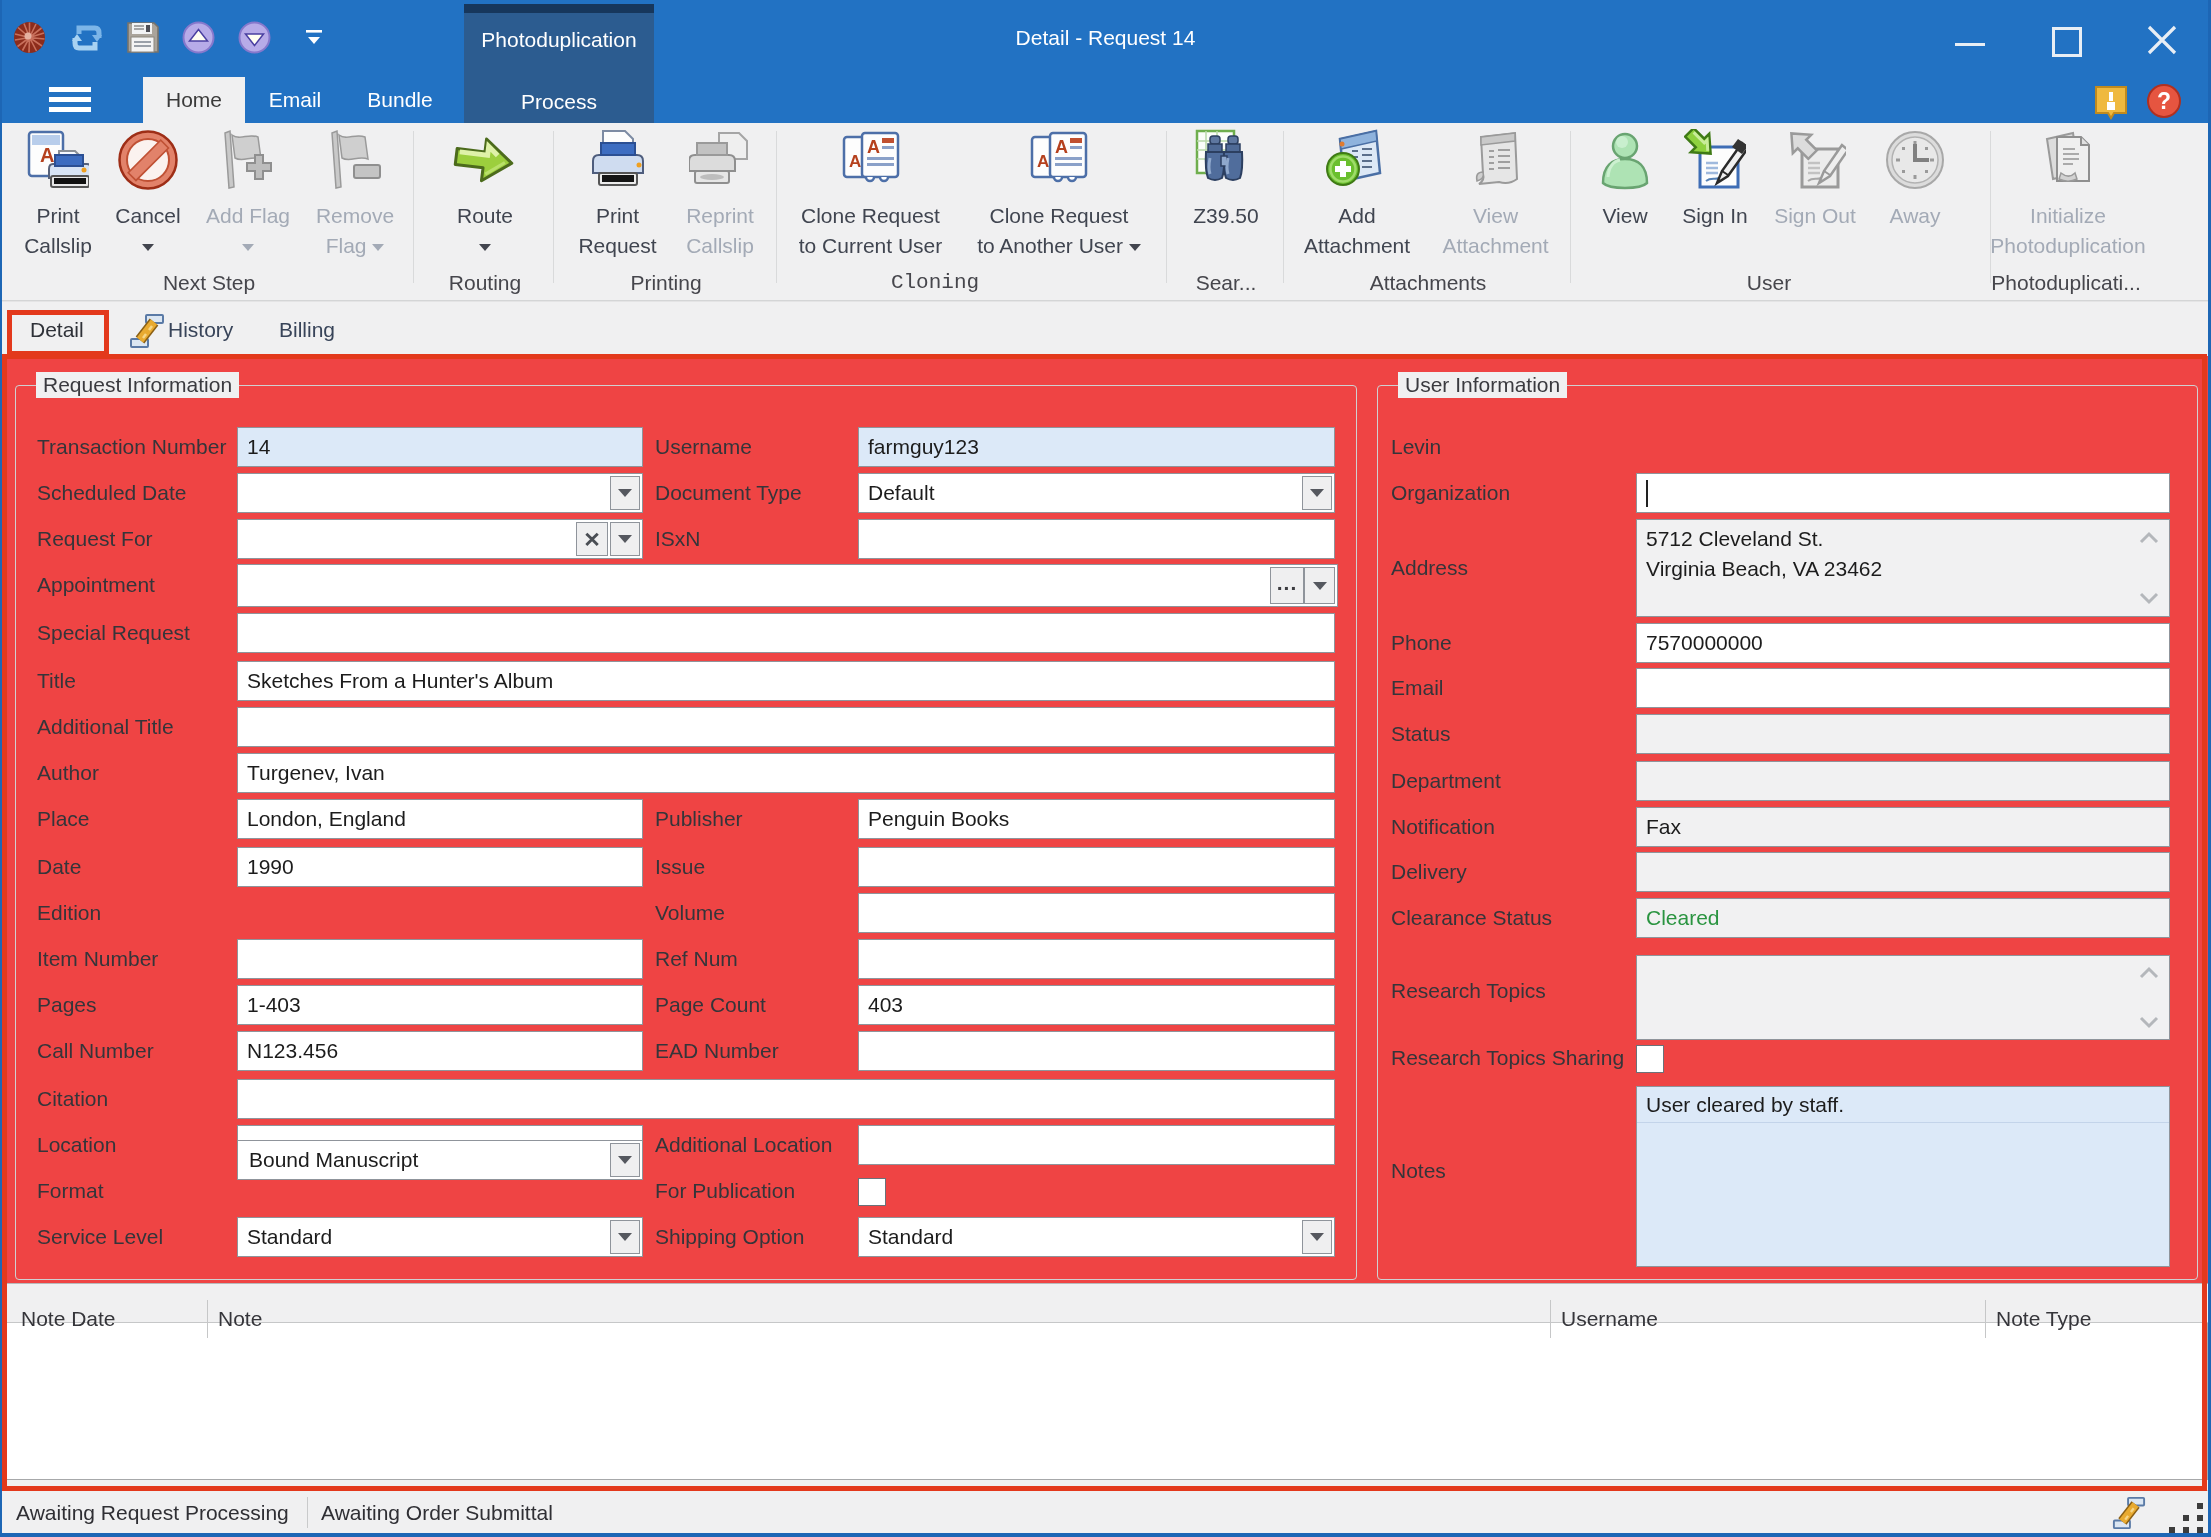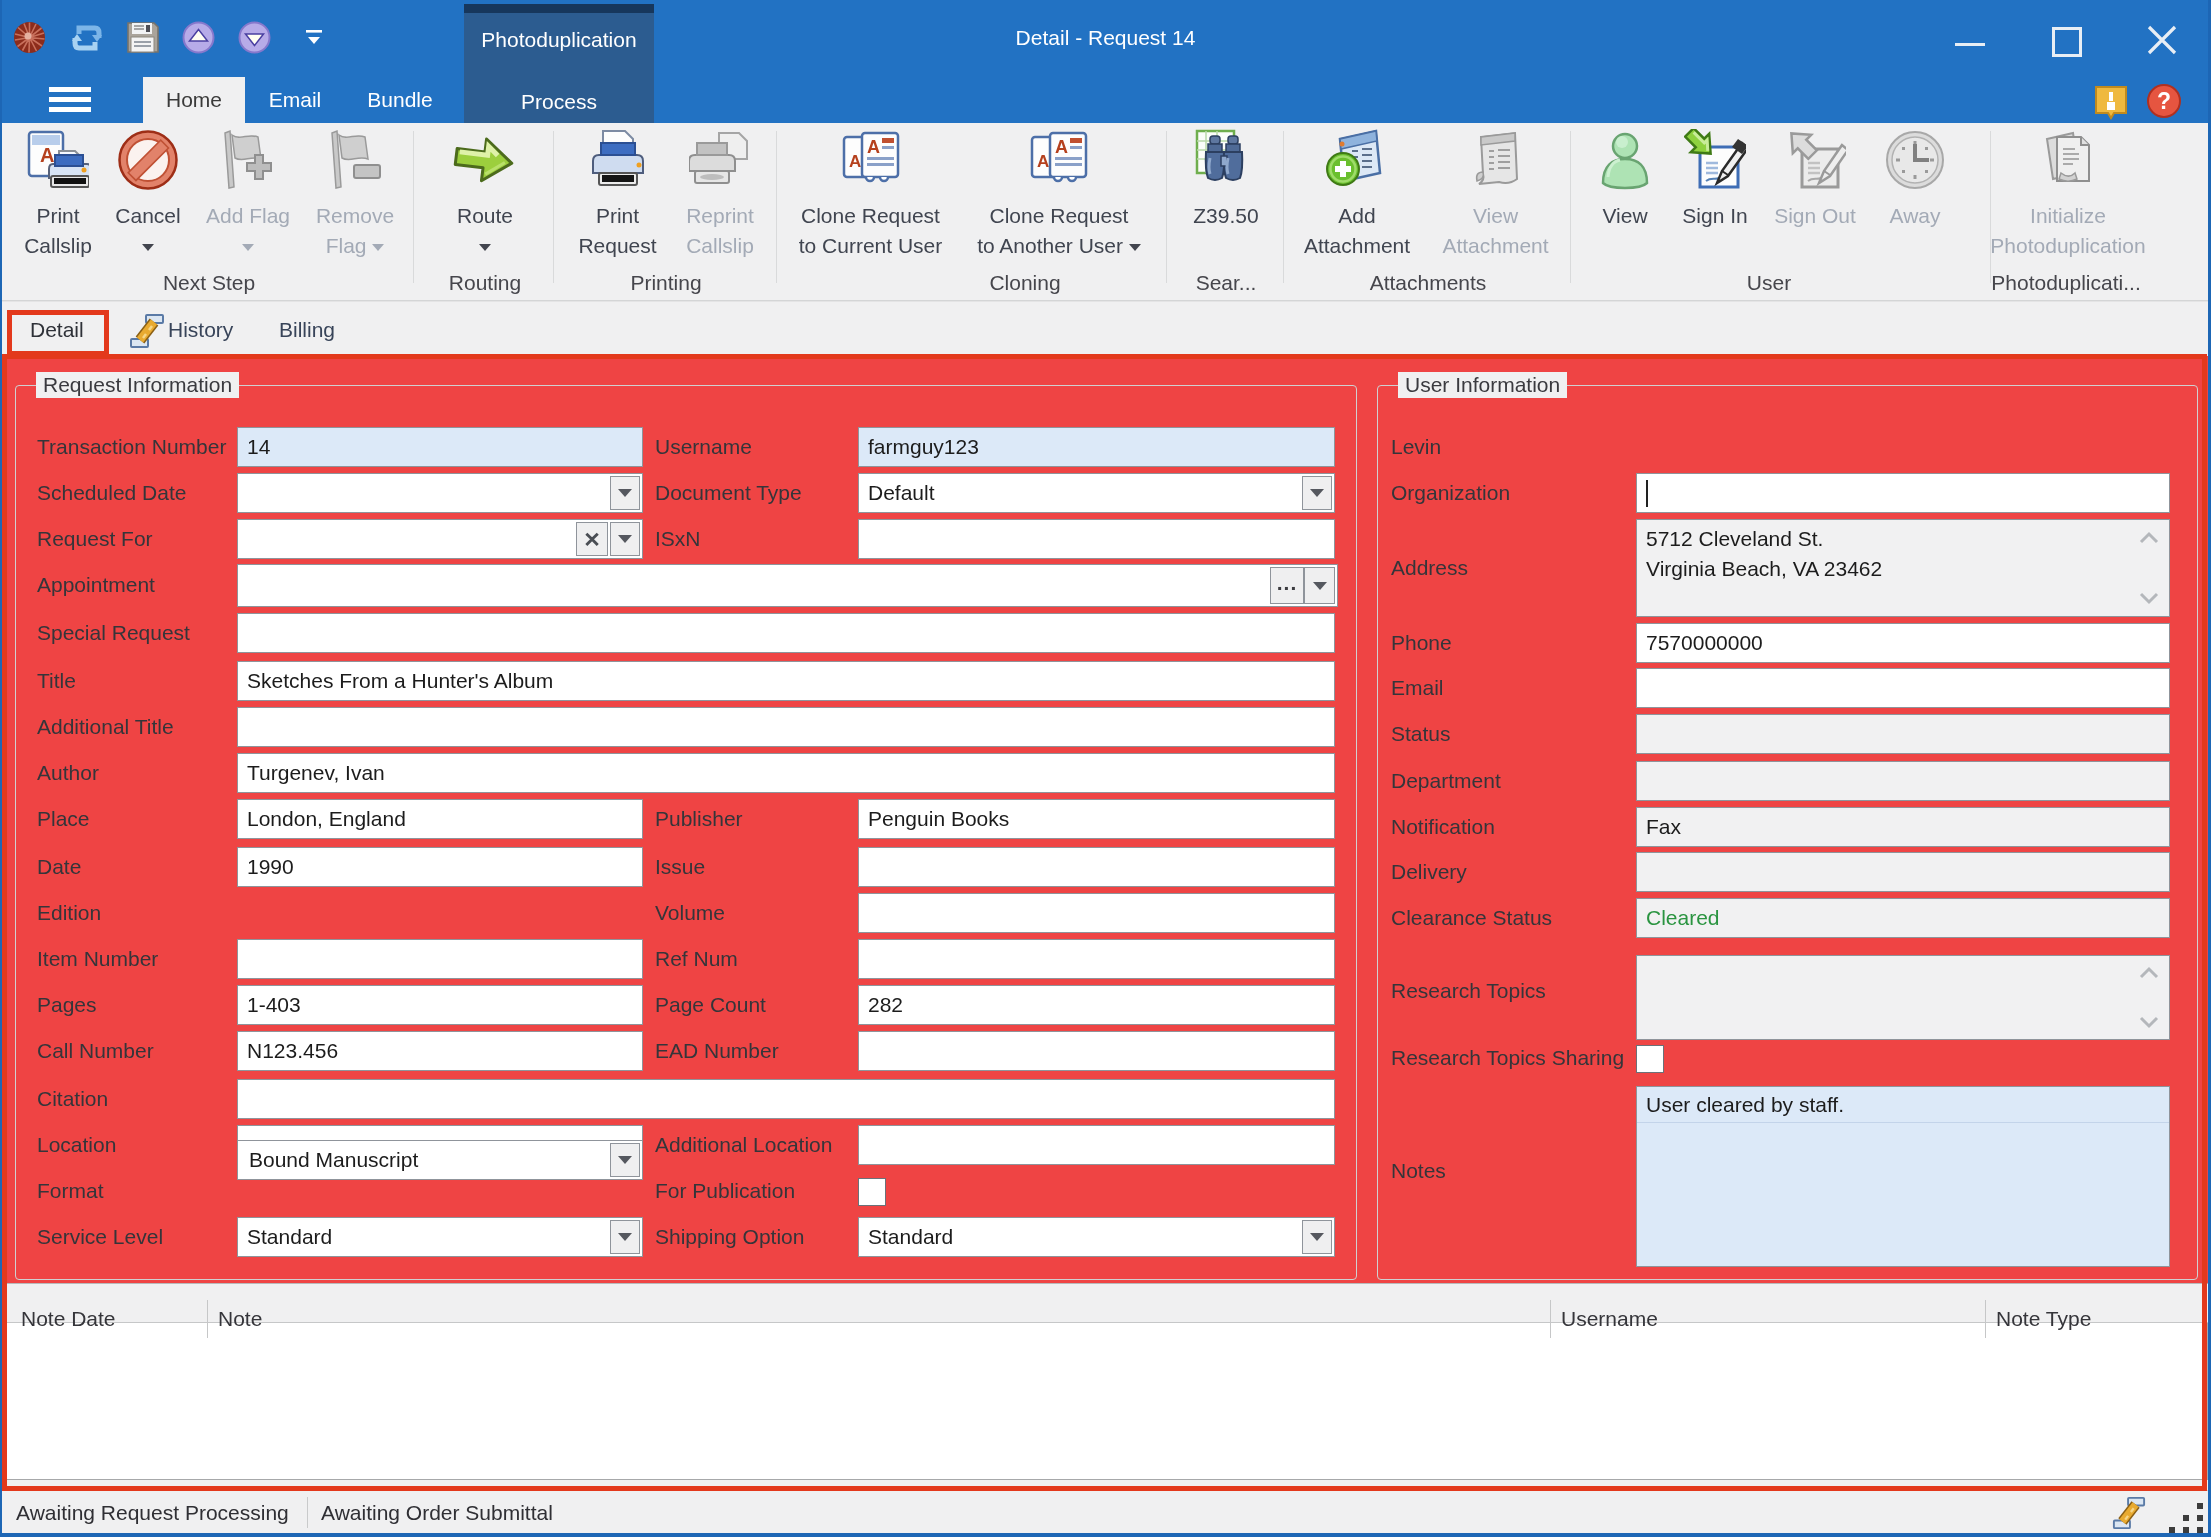--- a/index.html
+++ b/index.html
@@ -128,21 +128,21 @@
   <div class="rsep" style="left:411px;"></div>
   <div class="rsep" style="left:551px;"></div>
   <div class="rsep" style="left:774px;"></div>
   <div class="rsep" style="left:1164px;"></div>
   <div class="rsep" style="left:1281px;"></div>
   <div class="rsep" style="left:1568px;"></div>
   <div class="rsep" style="left:1988px;"></div>
   <div class="gcap" style="left:107px;width:200px;">Next Step</div>
   <div class="gcap" style="left:433px;width:100px;">Routing</div>
   <div class="gcap" style="left:614px;width:100px;">Printing</div>
-  <div class="gcap" style="left:973px;width:100px;">Cloning</div>
+  <div class="gcap" style="left:883px;width:100px;font-family:Liberation Mono, monospace;">Cloning</div>
   <div class="gcap" style="left:1174px;width:100px;">Sear...</div>
   <div class="gcap" style="left:1366px;width:120px;">Attachments</div>
   <div class="gcap" style="left:1717px;width:100px;">User</div>
   <div class="gcap" style="left:1974px;width:180px;">Photoduplicati...</div>
 
   <div class="rbtn" style="left:6px;width:100px;"><div class="ric">
     <svg width="62" height="62" viewBox="0 0 62 62">
       <rect x="2" y="3" width="34" height="44" rx="3" fill="#fdfdfd" stroke="#4d6fa8" stroke-width="2.5"></rect>
       <rect x="5" y="6" width="28" height="10" fill="#b8cdeb"></rect>
       <text x="13" y="33" font-size="20" font-weight="bold" fill="#b5401d" font-family="Liberation Sans">A</text>
@@ -441,21 +441,21 @@
 <div class="bx" style="left:856px;top:537px;width:477px;"></div>
 
 <div class="lbl" style="left:35px;top:583px;">Item Number</div>
 <div class="bx" style="left:235px;top:583px;width:406px;"></div>
 <div class="lbl" style="left:653px;top:583px;">Ref Num</div>
 <div class="bx" style="left:856px;top:583px;width:477px;"></div>
 
 <div class="lbl" style="left:35px;top:629px;">Pages</div>
 <div class="bx" style="left:235px;top:629px;width:406px;">1-403</div>
 <div class="lbl" style="left:653px;top:629px;">Page Count</div>
-<div class="bx" style="left:856px;top:629px;width:477px;">282</div>
+<div class="bx" style="left:856px;top:629px;width:477px;">403</div>
 
 <div class="lbl" style="left:35px;top:675px;">Call Number</div>
 <div class="bx" style="left:235px;top:675px;width:406px;">N123.456</div>
 <div class="lbl" style="left:653px;top:675px;">EAD Number</div>
 <div class="bx" style="left:856px;top:675px;width:477px;"></div>
 
 <div class="lbl" style="left:35px;top:723px;">Citation</div>
 <div class="bx" style="left:235px;top:723px;width:1098px;"></div>
 
 <div class="lbl" style="left:35px;top:769px;">Location</div>

